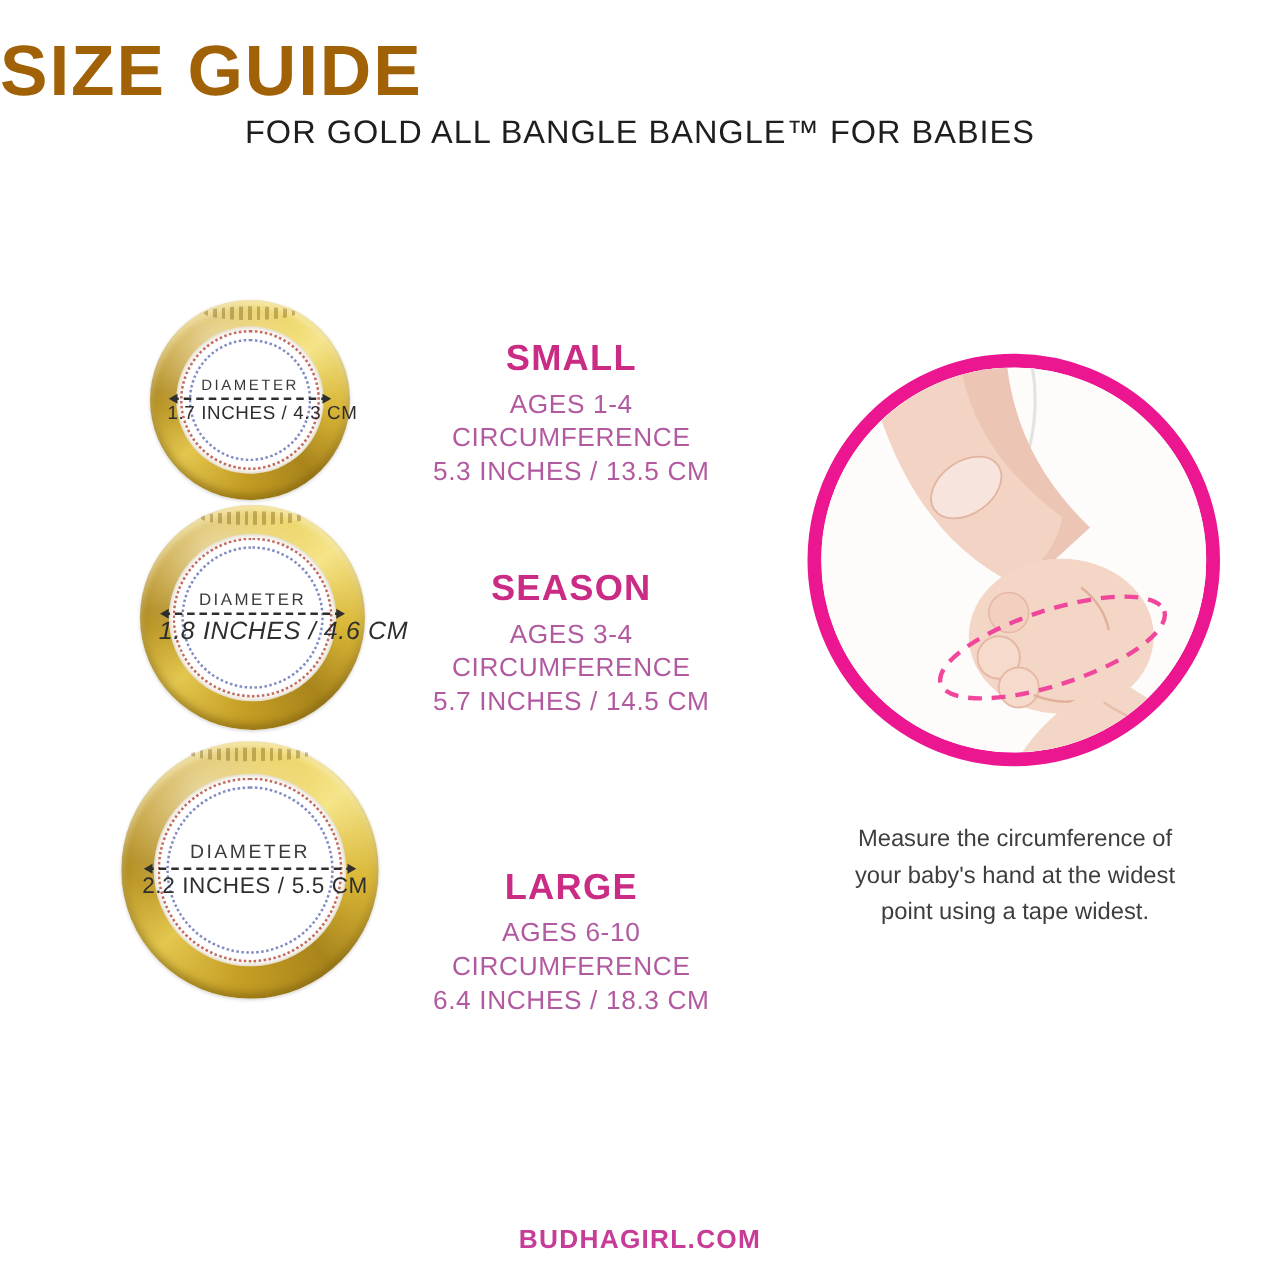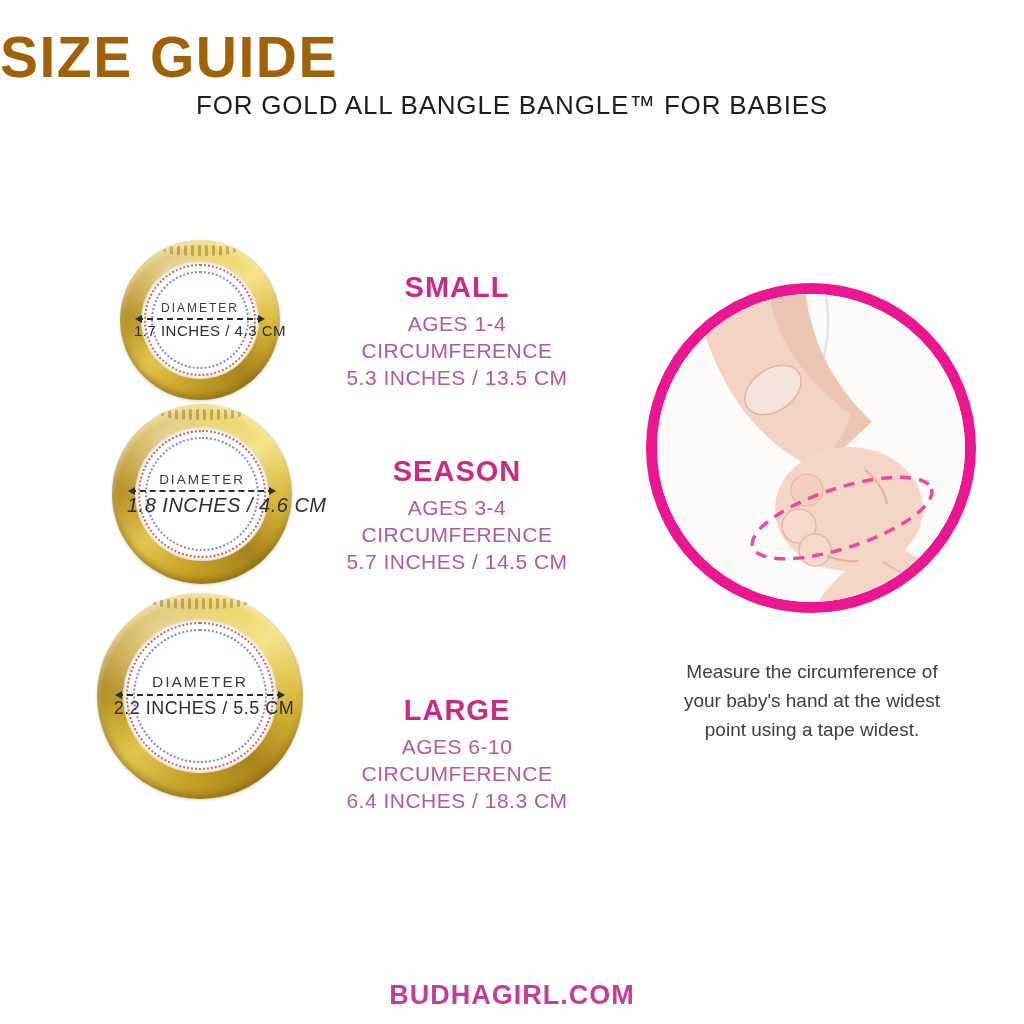--- a/index.html
+++ b/index.html
@@ -72,21 +72,21 @@
     overflow:hidden;background:#fff;
   }
   .photo svg{display:block;width:100%;height:100%;}
   .caption{
     position:absolute;left:652px;top:657px;width:320px;text-align:center;
     font-size:19px;line-height:29px;color:#3E3E3E;
   }
   
   .footer{
     position:absolute;top:980px;left:0;width:100%;text-align:center;
-    font-size:27px;font-weight:bold;color:#C73C96;letter-spacing:1px;
+    font-size:21px;font-weight:bold;color:#C73C96;letter-spacing:1px;
   }
 </style>
 </head>
 <body>
 
 <div class="title">SIZE GUIDE</div>
 <div class="subtitle">FOR GOLD ALL BANGLE BANGLE™ FOR BABIES</div>
 
 <div class="ring r1">
   <span class="ring-etch"></span>

